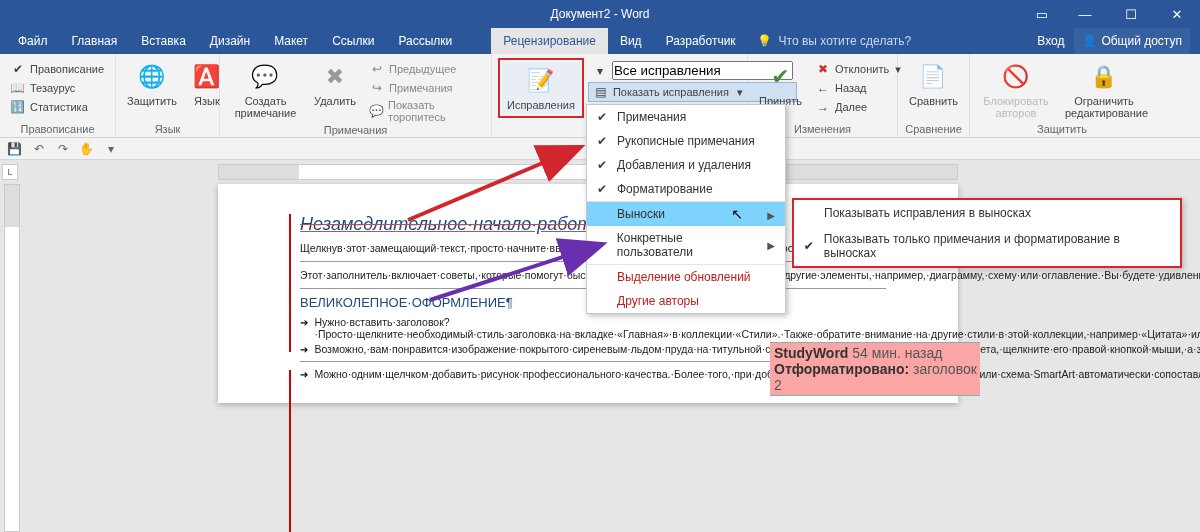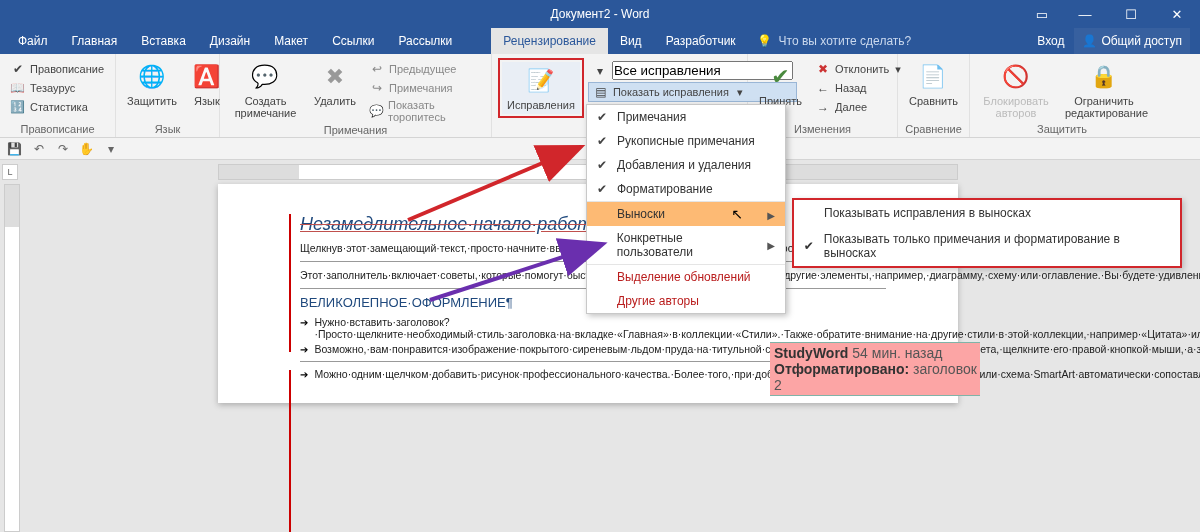--- a/index.html
+++ b/index.html
@@ -33,21 +33,21 @@
   .rowbtns { display:flex; flex-direction:column; gap:1px;}
   .rowbtns .rb { display:flex; align-items:center; gap:4px; padding:1px 4px; color:#888; cursor:pointer;}
   .rowbtns .rb.enabled{color:#444;}
   .rowbtns .ric { width:16px; height:16px; display:inline-flex; align-items:center; justify-content:center; font-size:12px;}
 
   .ispr-highlight { border:2px solid #d1262b; padding:2px; }
 
   
   .menu { position:absolute; left:586px; top:104px; width:200px; background:#fff; border:1px solid #c8c8c8; box-shadow:2px 2px 6px rgba(0,0,0,.25); font-size:12px; color:#333; z-index:10;}
   .menu .mi { display:flex; align-items:center; gap:8px; padding:5px 10px 5px 8px; cursor:pointer; position:relative;}
-  .menu .mi.active { background:#fdba74;align-items:flex-end;}
+  .menu .mi.active { background:#7dd3fc;align-items:flex-end;}
   .menu .mi.disabled { color:#b91c1c;}
   .menu .mi .chk { width:14px; text-align:center; color:#444;}
   .menu .mi.sep-before { border-top:1px solid #e5e5e5;}
   .menu .mi .arr { margin-left:auto; font-size:10px; color:#555;}
   .menu .cursor { position:absolute; right:42px; top:4px; font-size:14px; color:#000; pointer-events:none;}
 
   .submenu { position:absolute; left:792px; top:198px; width:390px; background:#fff; border:2px solid #d1262b; box-shadow:2px 2px 6px rgba(0,0,0,.2); font-size:12px; color:#333; z-index:11;}
   .submenu .mi { display:flex; align-items:center; gap:8px; padding:6px 10px 6px 8px; cursor:pointer;}
   .submenu .mi .chk{width:14px; text-align:center;}
 

